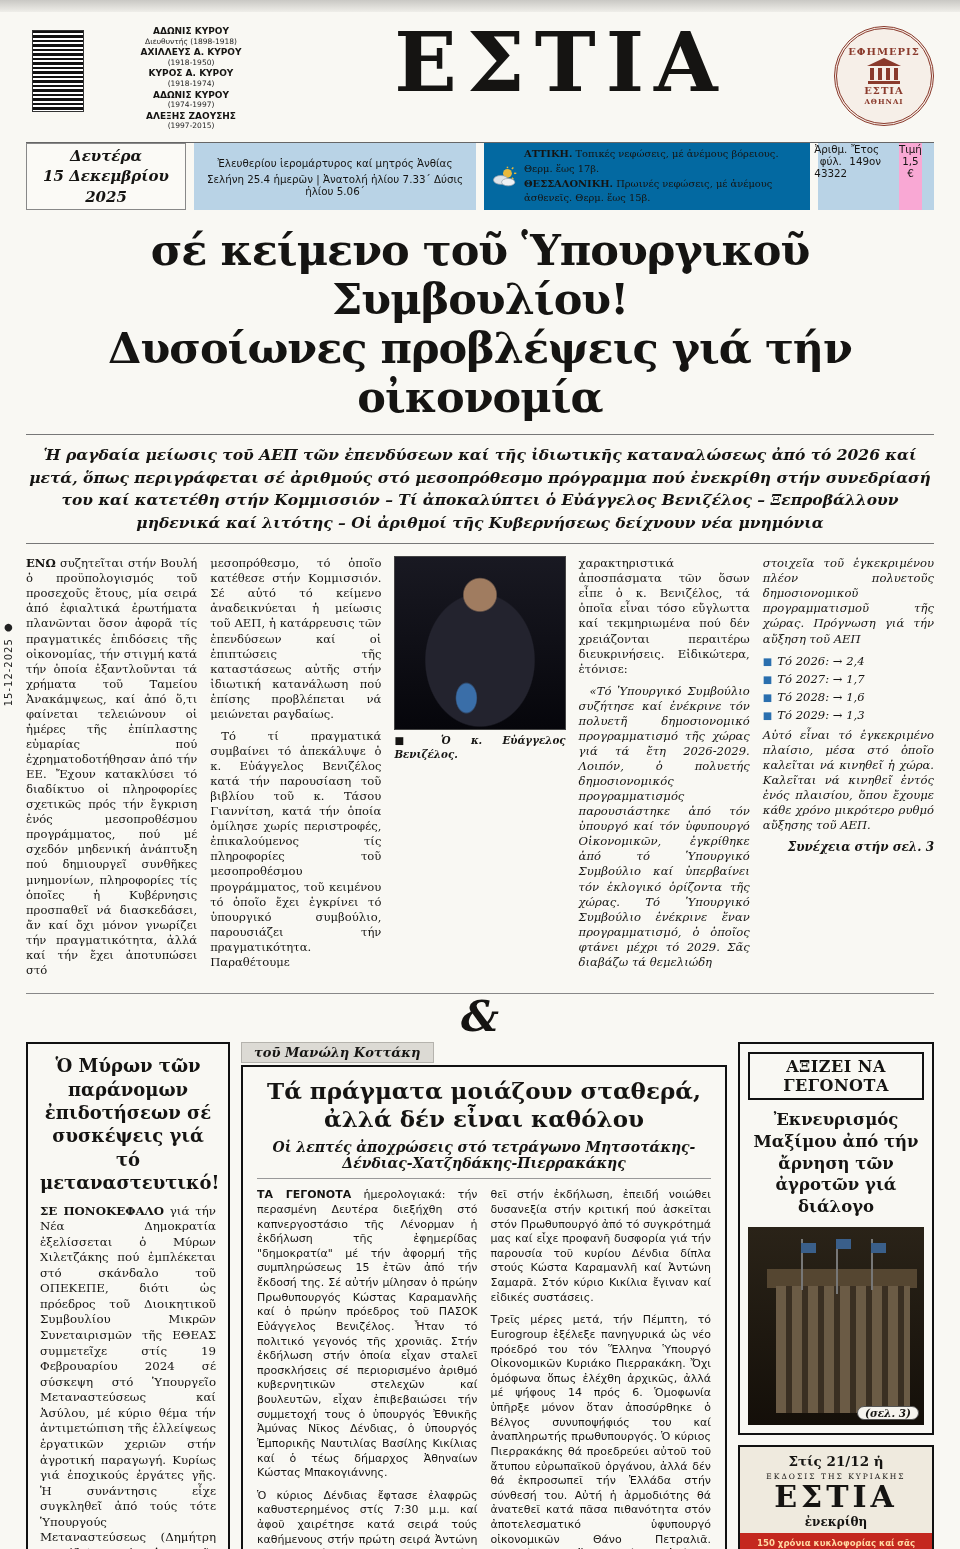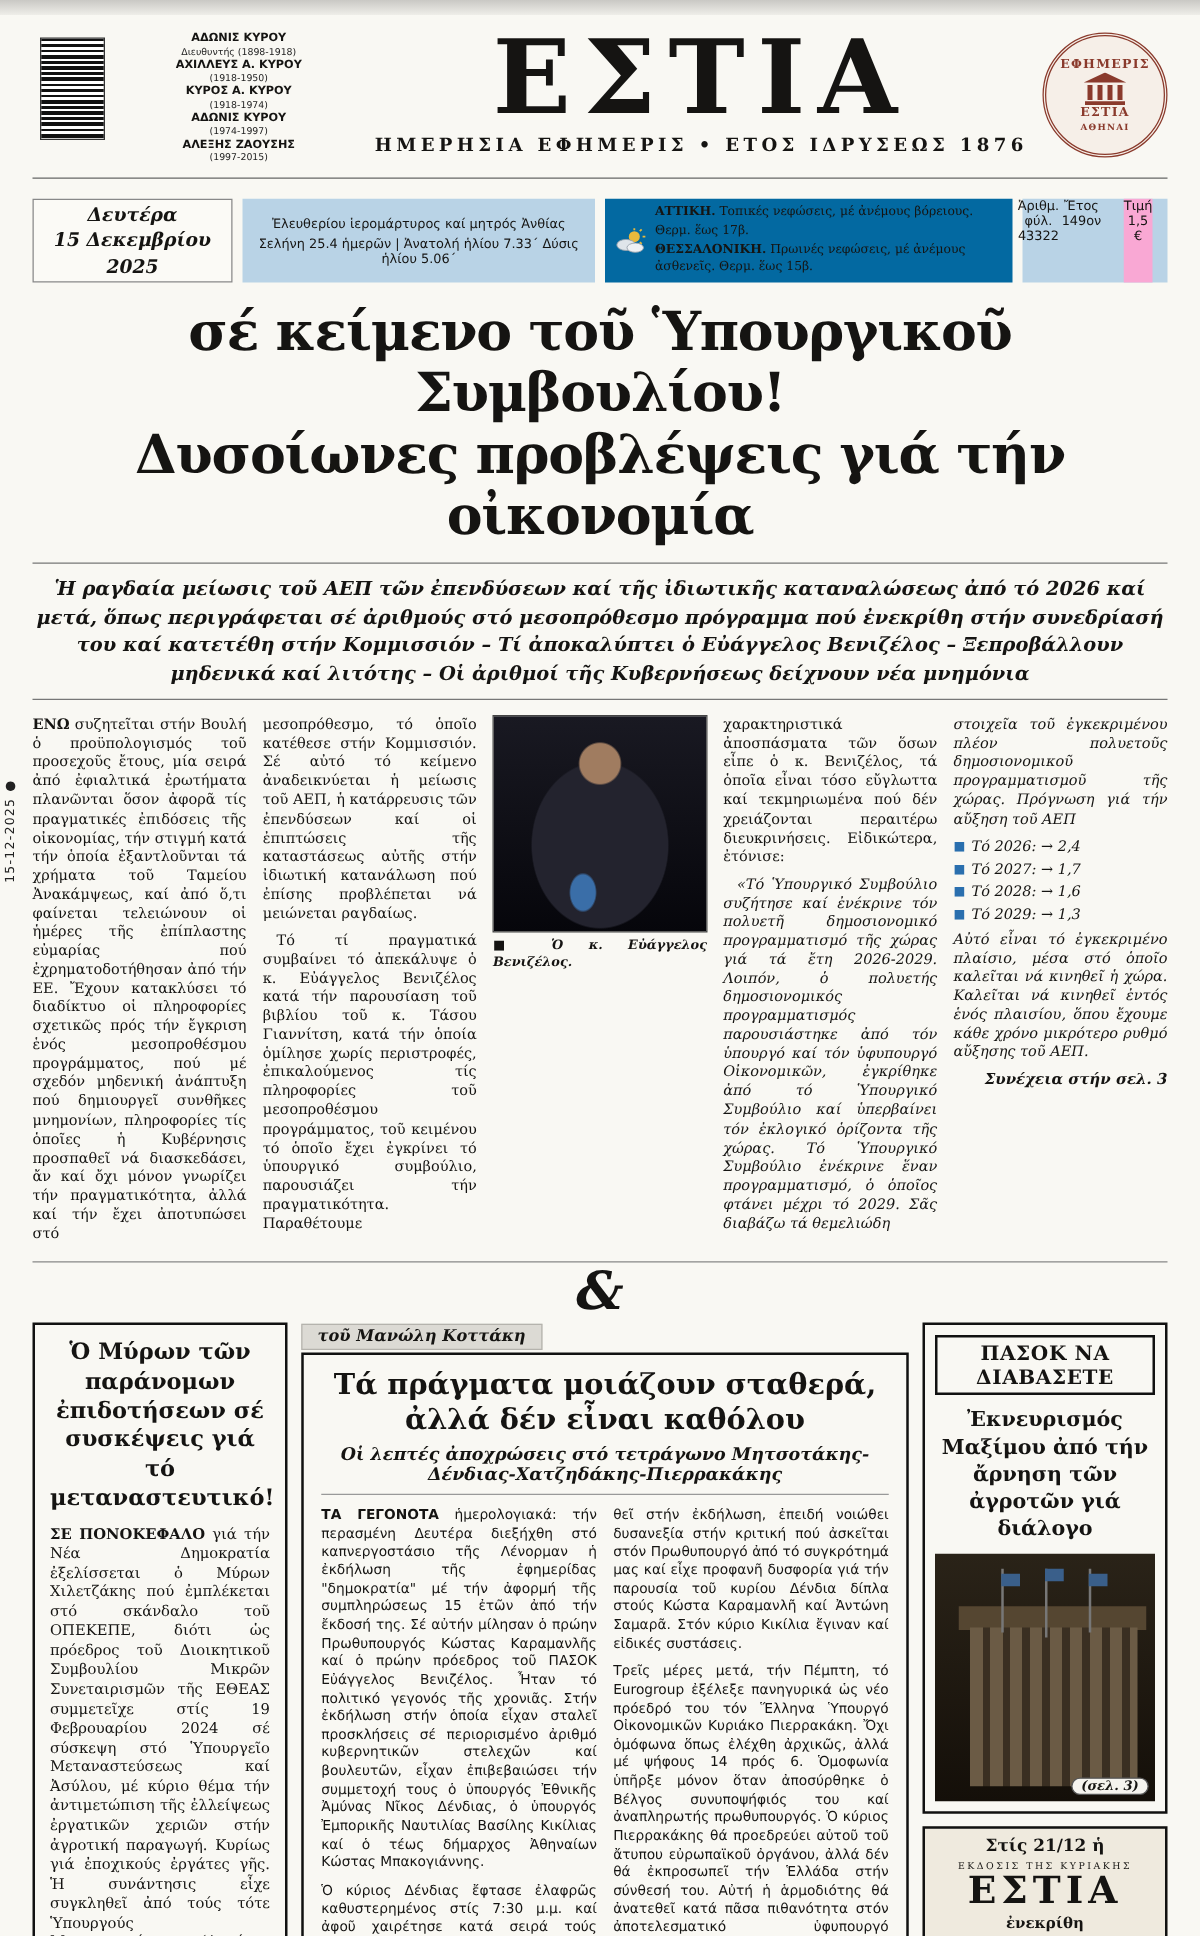--- a/index.html
+++ b/index.html
@@ -20,21 +20,21 @@
   .logo{font-size:82px;font-weight:bold;letter-spacing:10px;line-height:.95;}
   .tagline{font-size:14.5px;font-weight:600;letter-spacing:3.5px;margin-top:6px;}
   .stamp{width:94px;height:94px;border:3px double #8a3a2c;border-radius:50%;flex:none;
      display:flex;flex-direction:column;align-items:center;justify-content:center;gap:1px;
      color:#8a3a2c;background:#f6efe8;margin-top:2px;}
   .stamp-top{font-size:10px;font-weight:bold;letter-spacing:1px;}
   .stamp-name{font-size:10px;font-weight:bold;letter-spacing:1px;}
   .stamp-bot{font-size:7px;font-weight:bold;letter-spacing:1px;}
   .rule-thin{border:0;border-top:1px solid #666;margin:10px 0 0;}
   
-  .infobar{display:flex;gap:8px;margin-top:16px;align-items:stretch;}
+  .infobar{display:flex;gap:8px;margin-top:0;align-items:stretch;}
   .cell-date{width:158px;border:1px solid #888;background:#fbfaf6;display:flex;flex-direction:column;
      justify-content:center;text-align:center;font-style:italic;font-weight:bold;font-size:15px;line-height:1.35;}
   .cell-saints{flex:1;background:#b9d3e6;text-align:center;font-family:"DejaVu Sans",sans-serif;
      font-size:10.3px;display:flex;flex-direction:column;justify-content:center;gap:4px;padding:0 6px;}
   .cell-weather{width:326px;background:#0369a1;display:flex;align-items:center;gap:7px;
      padding:4px 8px;box-sizing:border-box;font-size:9.9px;line-height:1.5;}
   .cell-issue{width:116px;background:#b9d3e6;text-align:center;font-family:"DejaVu Sans",sans-serif;
      font-size:10.3px;display:flex;flex-direction:row;justify-content:center;gap:2px;}
   .price-chip{background:#f9a8d4;display:inline-block;margin:0 16px;font-weight:normal;}
   .w-city{font-weight:bold;}
@@ -119,21 +119,20 @@
           <div class="f-name">ΚΥΡΟΣ Α. ΚΥΡΟΥ</div>
           <div class="f-years">(1918-1974)</div>
           <div class="f-name">ΑΔΩΝΙΣ ΚΥΡΟΥ</div>
           <div class="f-years">(1974-1997)</div>
           <div class="f-name">ΑΛΕΞΗΣ ΖΑΟΥΣΗΣ</div>
           <div class="f-years">(1997-2015)</div>
         </div>
       </div>
       <div class="logo-wrap">
         <div class="logo">ΕΣΤΙΑ</div>
-        <div class="tagline">ΗΜΕΡΗΣΙΑ ΕΦΗΜΕΡΙΣ • ΕΤΟΣ ΙΔΡΥΣΕΩΣ 1876</div>
       </div>
       <div class="stamp">
         <span class="stamp-top">ΕΦΗΜΕΡΙΣ</span>
         <svg width="34" height="26" viewBox="0 0 34 26">
           <polygon points="17,0 34,8 0,8" fill="#8a3a2c"></polygon>
           <rect x="3" y="10" width="4" height="12" fill="#8a3a2c"></rect>
           <rect x="11" y="10" width="4" height="12" fill="#8a3a2c"></rect>
           <rect x="19" y="10" width="4" height="12" fill="#8a3a2c"></rect>
           <rect x="27" y="10" width="4" height="12" fill="#8a3a2c"></rect>
           <rect x="1" y="23" width="32" height="3" fill="#8a3a2c"></rect>
@@ -256,21 +255,21 @@
               <p>Τρεῖς μέρες μετά, τήν Πέμπτη, τό Eurogroup ἐξέλεξε πανηγυρικά ὡς νέο πρόεδρό του τόν Ἕλληνα Ὑπουργό Οἰκονομικῶν Κυριάκο Πιερρακάκη. Ὄχι ὁμόφωνα ὅπως ἐλέχθη ἀρχικῶς, ἀλλά μέ ψήφους 14 πρός 6. Ὁμοφωνία ὑπῆρξε μόνον ὅταν ἀποσύρθηκε ὁ Βέλγος συνυποψήφιός του καί ἀναπληρωτής πρωθυπουργός. Ὁ κύριος Πιερρακάκης θά προεδρεύει αὐτοῦ τοῦ ἄτυπου εὐρωπαϊκοῦ ὀργάνου, ἀλλά δέν θά ἐκπροσωπεῖ τήν Ἑλλάδα στήν σύνθεσή του. Αὐτή ἡ ἁρμοδιότης θά ἀνατεθεῖ κατά πᾶσα πιθανότητα στόν ἀποτελεσματικό ὑφυπουργό οἰκονομικῶν Θάνο Πετραλιᾶ. Δεδομένου ὅτι δέν ὑπάρχει ἀσυμβίβαστο, μπορεῖ ἄν θέλει νά παραμείνει στήν θέση ἕως τό 2028, δυνητικά καί τό 2030, ἀκόμη καί ἄν ὁριστεῖ στό μέλλον ἄλλος Ὑπουργός Οἰκονομικῶν στήν Ἑλλάδα, ἀλλά εἶναι πολιτικά δύσκολο.</p>
 
             </div>
           </div>
         </div>
 
       </div>
 
       <div>
         <div class="axizei-wrap">
-          <div class="axizei-head">ΠΑΣΟΚ ΝΑ ΔΙΑΒΑΣΕΤΕ</div>
+          <div class="axizei-head">ΑΞΙΖΕΙ ΝΑ ΓΕΓΟΝΟΤΑ</div>
           <div class="axizei-title">Ἐκνευρισμός Μαξίμου ἀπό τήν ἄρνηση τῶν ἀγροτῶν γιά διάλογο</div>
           <div class="axizei-photo">
             <div class="roof"></div>
             <div class="bld"></div>
             <div class="pole" style="left:30%;height:26%;"></div>
             <div class="pole" style="left:50%;height:28%;"></div>
             <div class="pole" style="left:70%;height:26%;"></div>
             <div class="flag" style="left:30%;"></div>
             <div class="flag" style="left:50%;top:6%;"></div>
             <div class="flag" style="left:70%;"></div>

